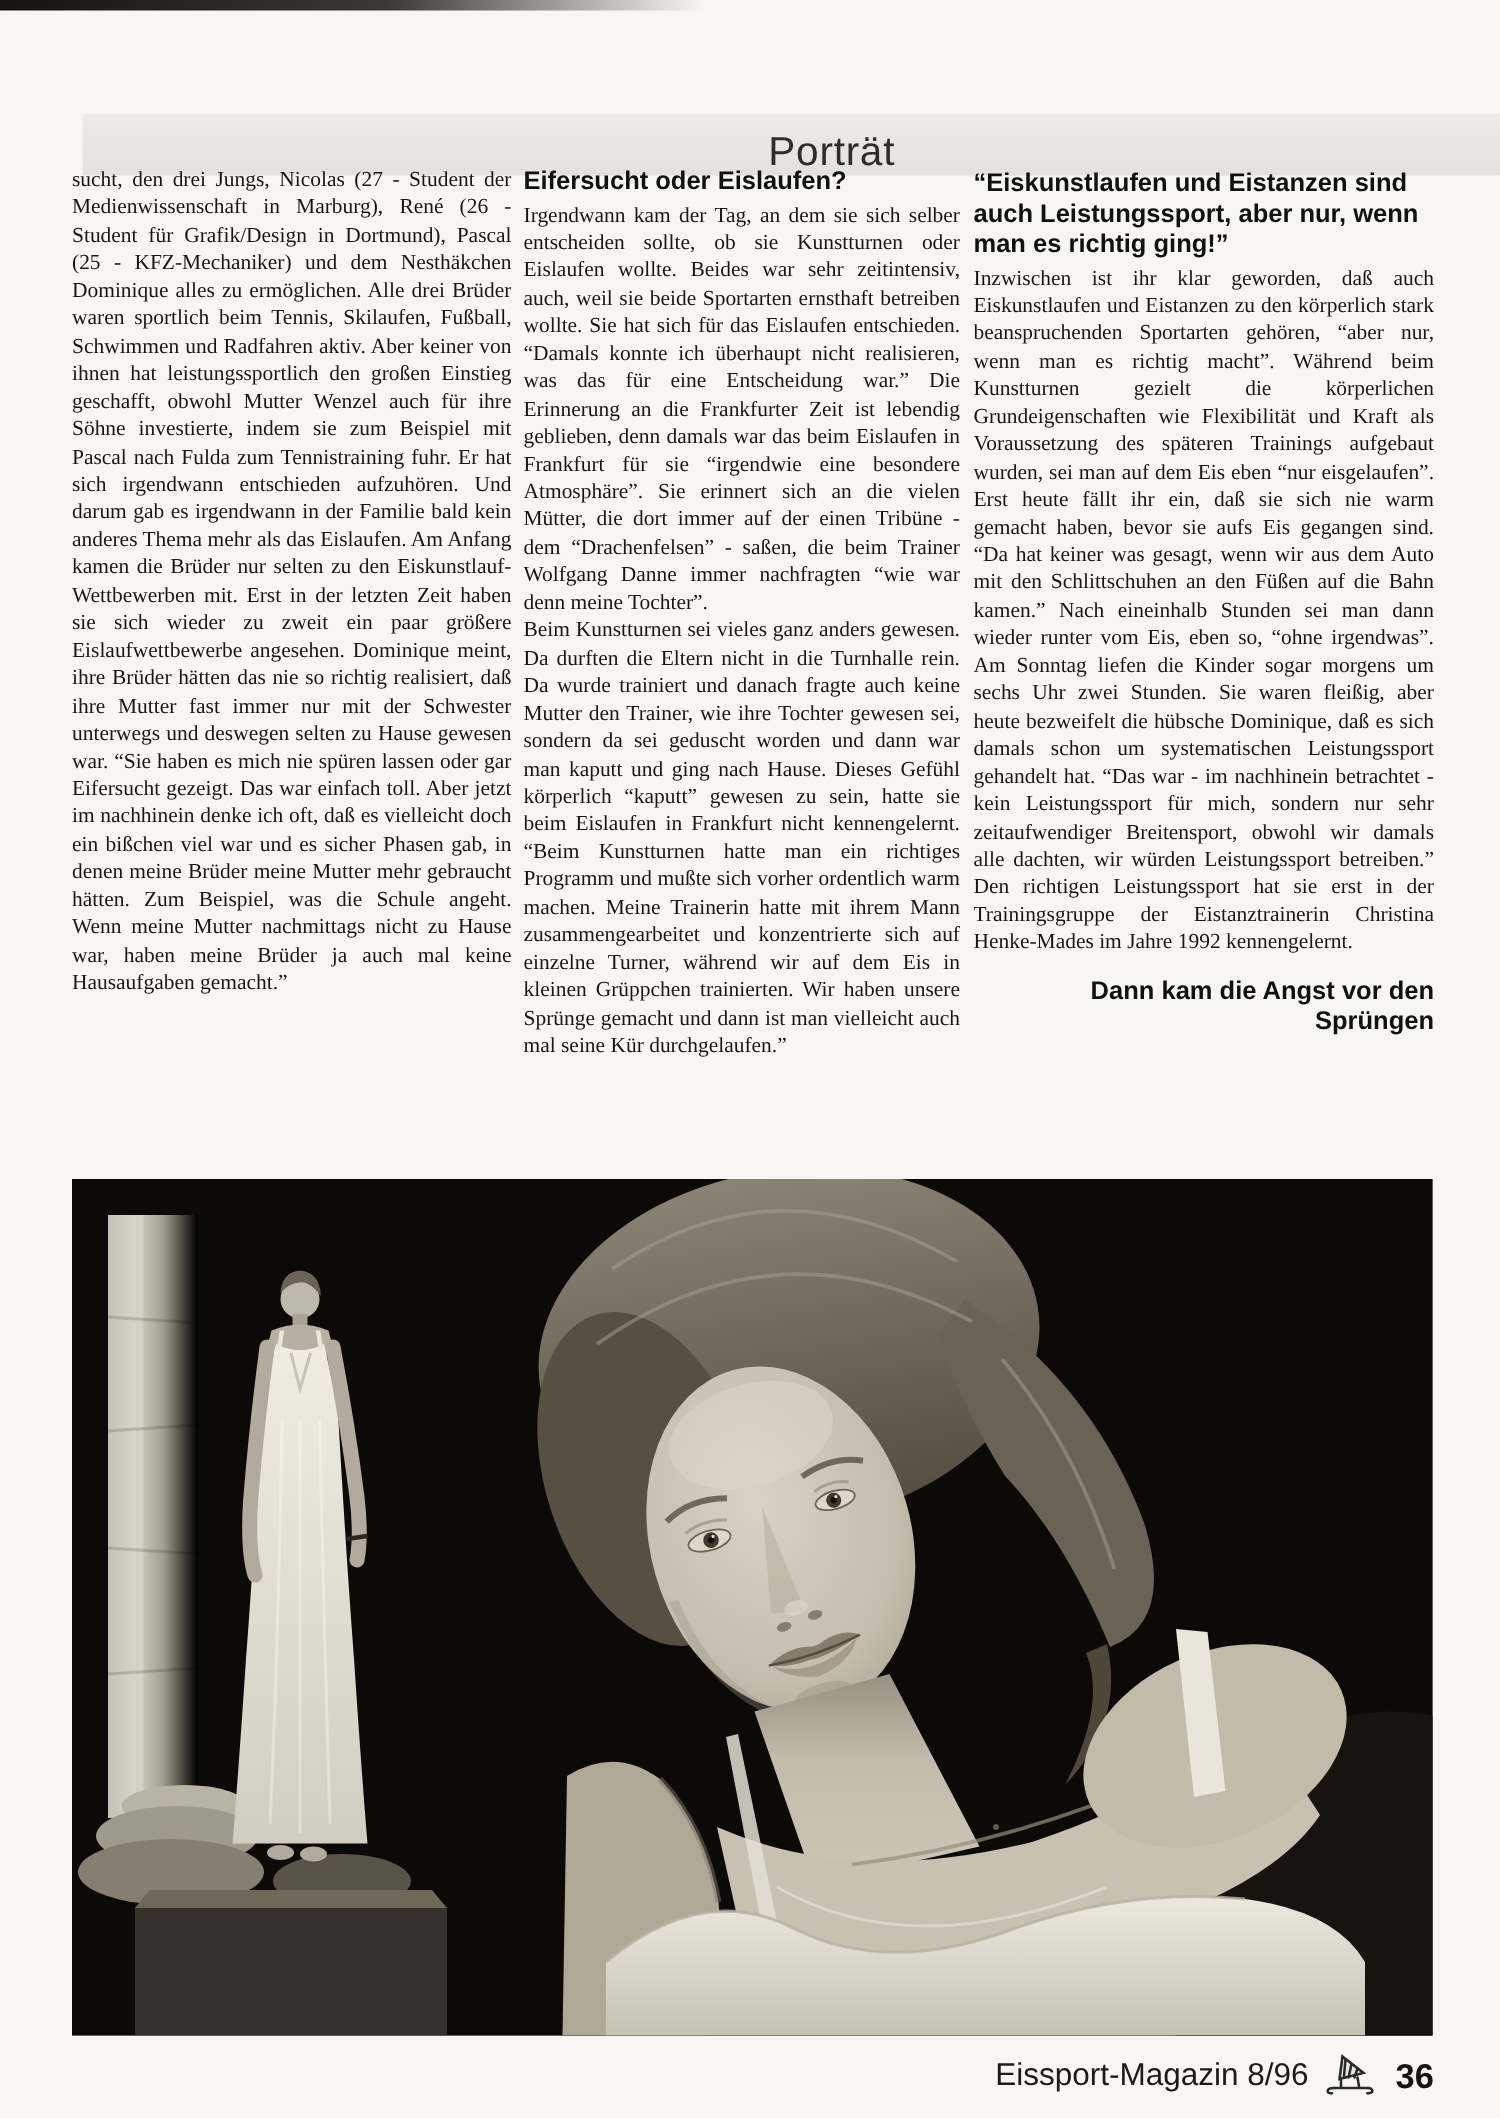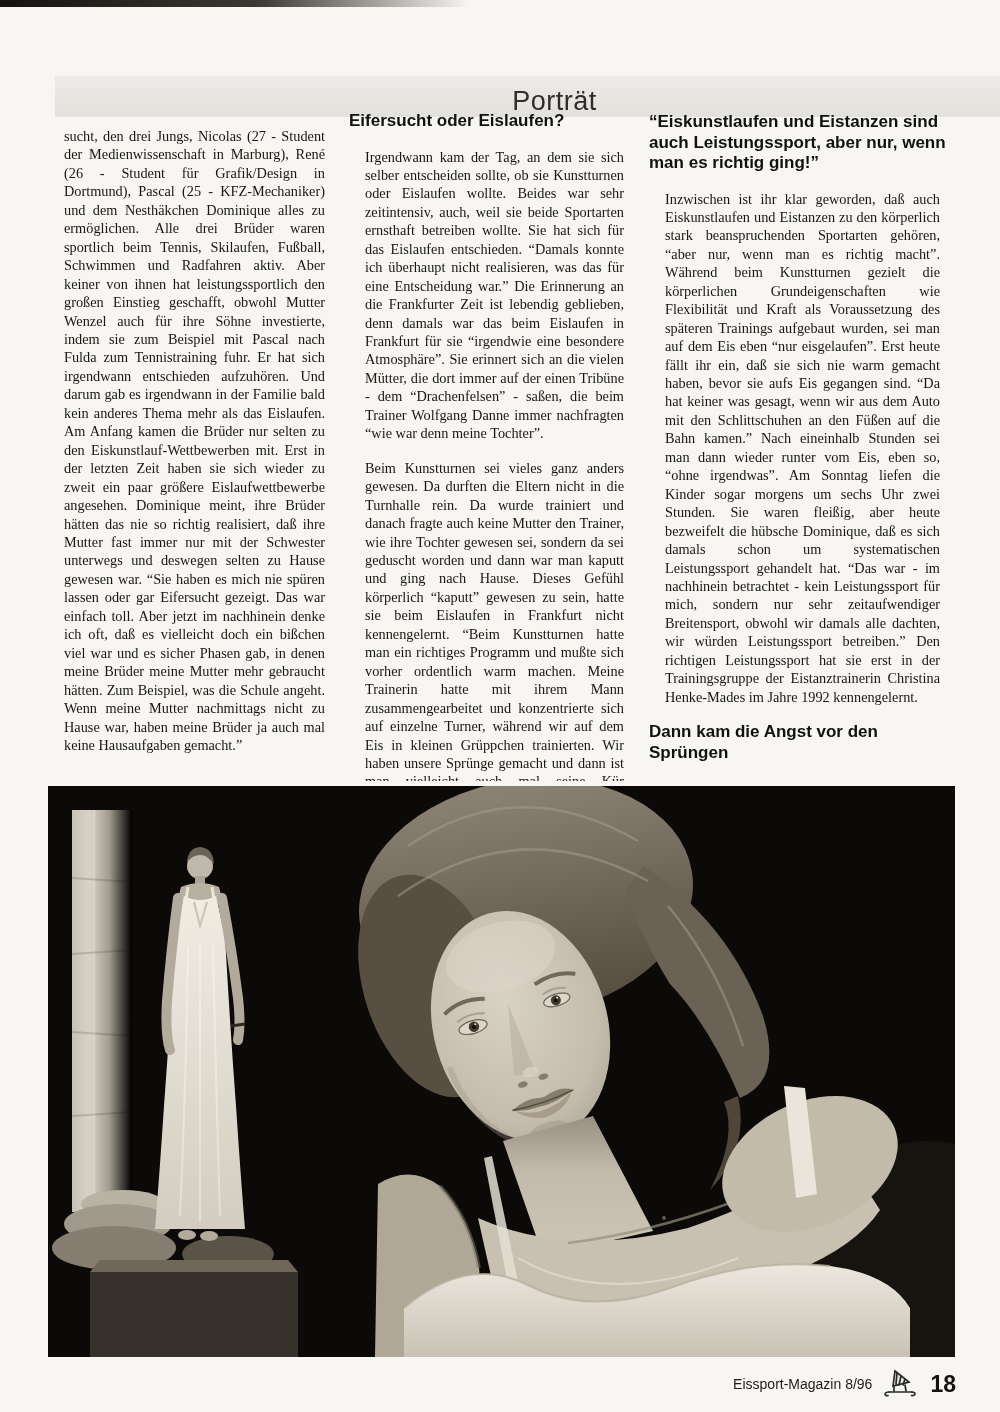--- a/index.html
+++ b/index.html
@@ -23,49 +23,50 @@
     font-family:"Liberation Sans", sans-serif;
     font-size:27px;color:#2e2d2a;letter-spacing:.5px;
   }
   .col{
     position:absolute;top:111px;overflow:hidden;
   }
   .col-1{left:48px;width:293px;height:670px;}
   .col-2{left:349px;width:291px;height:670px;}
   .col-3{left:649px;top:112px;width:307px;height:668px;}
   .body-text p{
-    margin:16px;
+    margin:0;
     font-size:14.3px;line-height:18.45px;
     text-align:justify;
     hyphens:auto;-webkit-hyphens:auto;
   }
   .col-heading{
     margin:0 0 3px 0;
     font-family:"Liberation Sans", sans-serif;
     font-weight:bold;font-size:17px;line-height:20.5px;
     color:#111;
   }
   .sub-heading{
     margin:13px 0 3px 0;
     font-family:"Liberation Sans", sans-serif;
     font-weight:bold;font-size:17px;line-height:20.5px;
     color:#111;
+    text-align:right;
   }
   .photo{
     position:absolute;left:48px;top:786px;width:907px;height:571px;
     background:#0b0a09;
   }
   .photo svg{display:block;width:100%;height:100%;}
   .footer{
     position:absolute;right:44px;top:1365px;height:38px;
     display:flex;align-items:center;gap:10px;
   }
   .footer .magazine{
     font-family:"Liberation Sans", sans-serif;
-    font-size:14px;color:#1c1b19;
+    font-size:21px;color:#1c1b19;
   }
   .footer .skate{width:38px;height:34px;}
   .footer .pagenum{
     font-family:"Liberation Sans", sans-serif;
     font-weight:bold;font-size:23px;color:#141311;
   }
 </style>
 </head>
 <body>
 
@@ -243,14 +244,14 @@
       <path d="M15 6 L14 17"></path>
         <path d="M19 9 L17 18"></path>
         <path d="M23 12 L21 18"></path>
       <path d="M12 20 L12 24"></path>
         <path d="M23 18 L24 24"></path>
       <path d="M7 25 H30"></path>
       <path d="M7 25 C2 25 2 29 6 28.5"></path>
       <path d="M30 25 C34 25 34 29 29.5 28.5"></path>
     </g>
   </svg>
-  <span class="pagenum">18</span>
+  <span class="pagenum">36</span>
 </div>
 
 </body></html>

